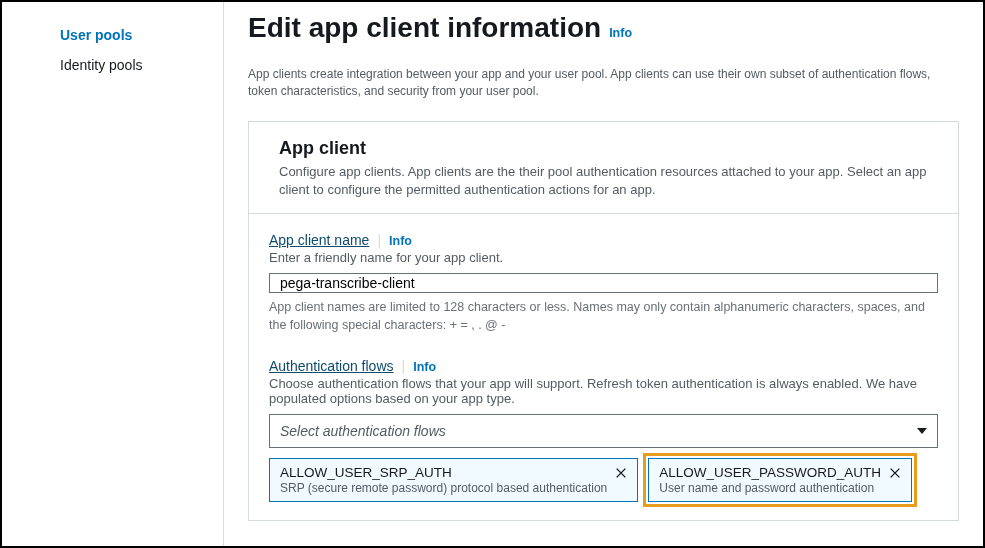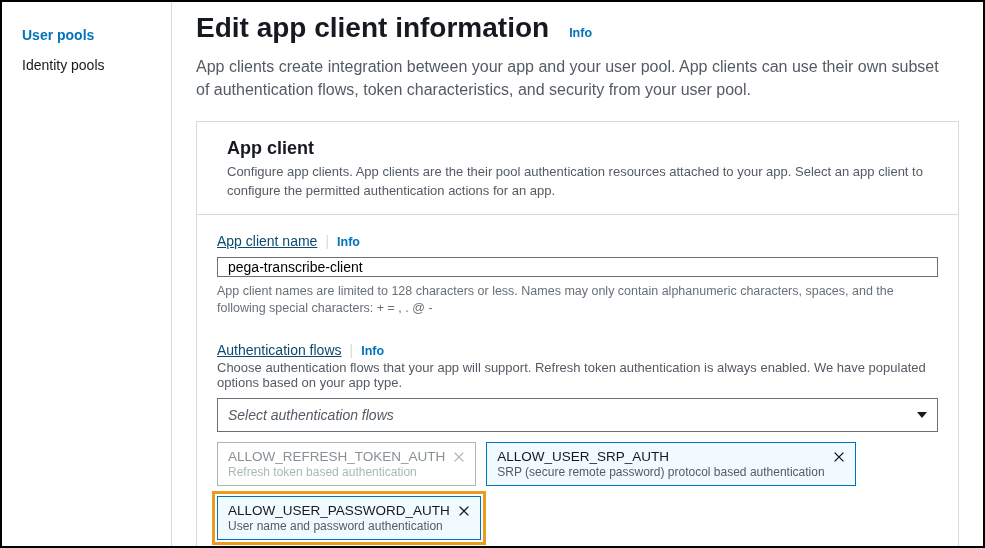--- a/index.html
+++ b/index.html
@@ -1,25 +1,25 @@
 <!DOCTYPE html>
 <html><head>
 <meta charset="utf-8">
 <style>
   * { box-sizing: border-box; margin: 0; padding: 0; }
   body { font-family: "Amazon Ember", "Helvetica Neue", Arial, sans-serif; font-size: 14px; color: #16191f; background: #fff; }
   .frame { width: 985px; height: 548px; border: 2px solid #000; display: flex; overflow: hidden; }
-  .sidebar { width: 170px; border-right: 1px solid #d5dbdb; padding-top: 18px; }
+  .sidebar { width: 184px; border-right: 1px solid #d5dbdb; padding-top: 18px; margin-left: 38px; }
   .sidebar-item { padding: 7px 20px; font-size: 14px; cursor: pointer; color: #16191f; }
   .sidebar-item.active { color: #0073bb; font-weight: 700; }
   .main { flex: 1; padding: 10px 24px 20px 24px; overflow: hidden; background: #fff; }
-  .page-title-row { display: flex; align-items: baseline; gap: 20px; text-align: center; }
+  .page-title-row { display: flex; align-items: baseline; gap: 8px; text-align: center; }
   .page-title { font-size: 28px; font-weight: 700; color: #16191f; }
   .info-link { color: #0073bb; font-size: 12.5px; font-weight: 700; cursor: pointer; text-decoration: none; }
-  .page-desc { color: #545b64; font-size: 16px; margin-top: 11px; line-height: 1.45; max-width: 760px; }
+  .page-desc { color: #545b64; font-size: 12px; margin-top: 22px; line-height: 1.45; max-width: 760px; }
   .panel { border: 1px solid #d5dbdb; margin-top: 20px; background: #fff; }
   .panel-header { padding: 16px 20px 14px 20px; border-bottom: 1px solid #d5dbdb; background:#fafafa00; }
   .panel-header-inner { background: #fafafa00; margin-left: 10px; }
   .panel-title { font-size: 18px; font-weight: 700; }
   .panel-subtitle { color: #545b64; font-size: 13px; margin-top: 4px; line-height: 1.4; max-width: 740px; }
   .panel-body { padding: 18px 20px; }
   .field-label-row { display: flex; align-items: baseline; gap: 8px; }
   .field-label { font-size: 14px; font-weight: 400; color: #0c4a6e; text-decoration: underline; }
   .sep { color: #d5dbdb; }
   .field-hint { color: #545b64; font-size: 13px; margin-top: 2px; }
@@ -63,47 +63,39 @@
           <div class="panel-subtitle">Configure app clients. App clients are the their pool authentication resources attached to your app. Select an app client to configure the permitted authentication actions for an app.</div>
         </div>
       </div>
       <div class="panel-body">
 
         <div class="field-label-row">
           <span class="field-label">App client name</span>
           <span class="sep">|</span>
           <a class="info-link">Info</a>
         </div>
+        <div class="field-hint">Enter a friendly name for your app client.</div>
         <input type="text" class="text-input" value="pega-transcribe-client" style="">
         <div class="field-help">App client names are limited to 128 characters or less. Names may only contain alphanumeric characters, spaces, and the following special characters: + = , . @ -</div>
 
         <div class="section-gap"></div>
 
         <div class="field-label-row">
           <span class="field-label">Authentication flows</span>
           <span class="sep">|</span>
           <a class="info-link">Info</a>
         </div>
         <div class="field-hint">Choose authentication flows that your app will support. Refresh token authentication is always enabled. We have populated options based on your app type.</div>
 
         <div class="select">
           <span class="select-placeholder">Select authentication flows</span>
           <span class="caret"></span>
         </div>
 
         <div class="chips-row">
-          <div class="chip disabled">
-            <div class="chip-title">ALLOW_REFRESH_TOKEN_AUTH</div>
-            <div class="chip-sub">Refresh token based authentication</div>
-            <span class="chip-close">
-              <svg viewBox="0 0 16 16">
-                  <path d="M3 3 L13 13 M13 3 L3 13" stroke="#16191f" stroke-width="1.6" fill="none"></path>
-                </svg>
-            </span>
-          </div>
           <div class="chip" style="min-width:360px;">
             <div class="chip-title">ALLOW_USER_SRP_AUTH</div>
             <div class="chip-sub">SRP (secure remote password) protocol based authentication</div>
             <span class="chip-close">
               <svg viewBox="0 0 16 16">
                   <path d="M3 3 L13 13 M13 3 L3 13" stroke="#16191f" stroke-width="1.6" fill="none"></path>
                 </svg>
             </span>
           </div>
           <div class="chip highlight">

